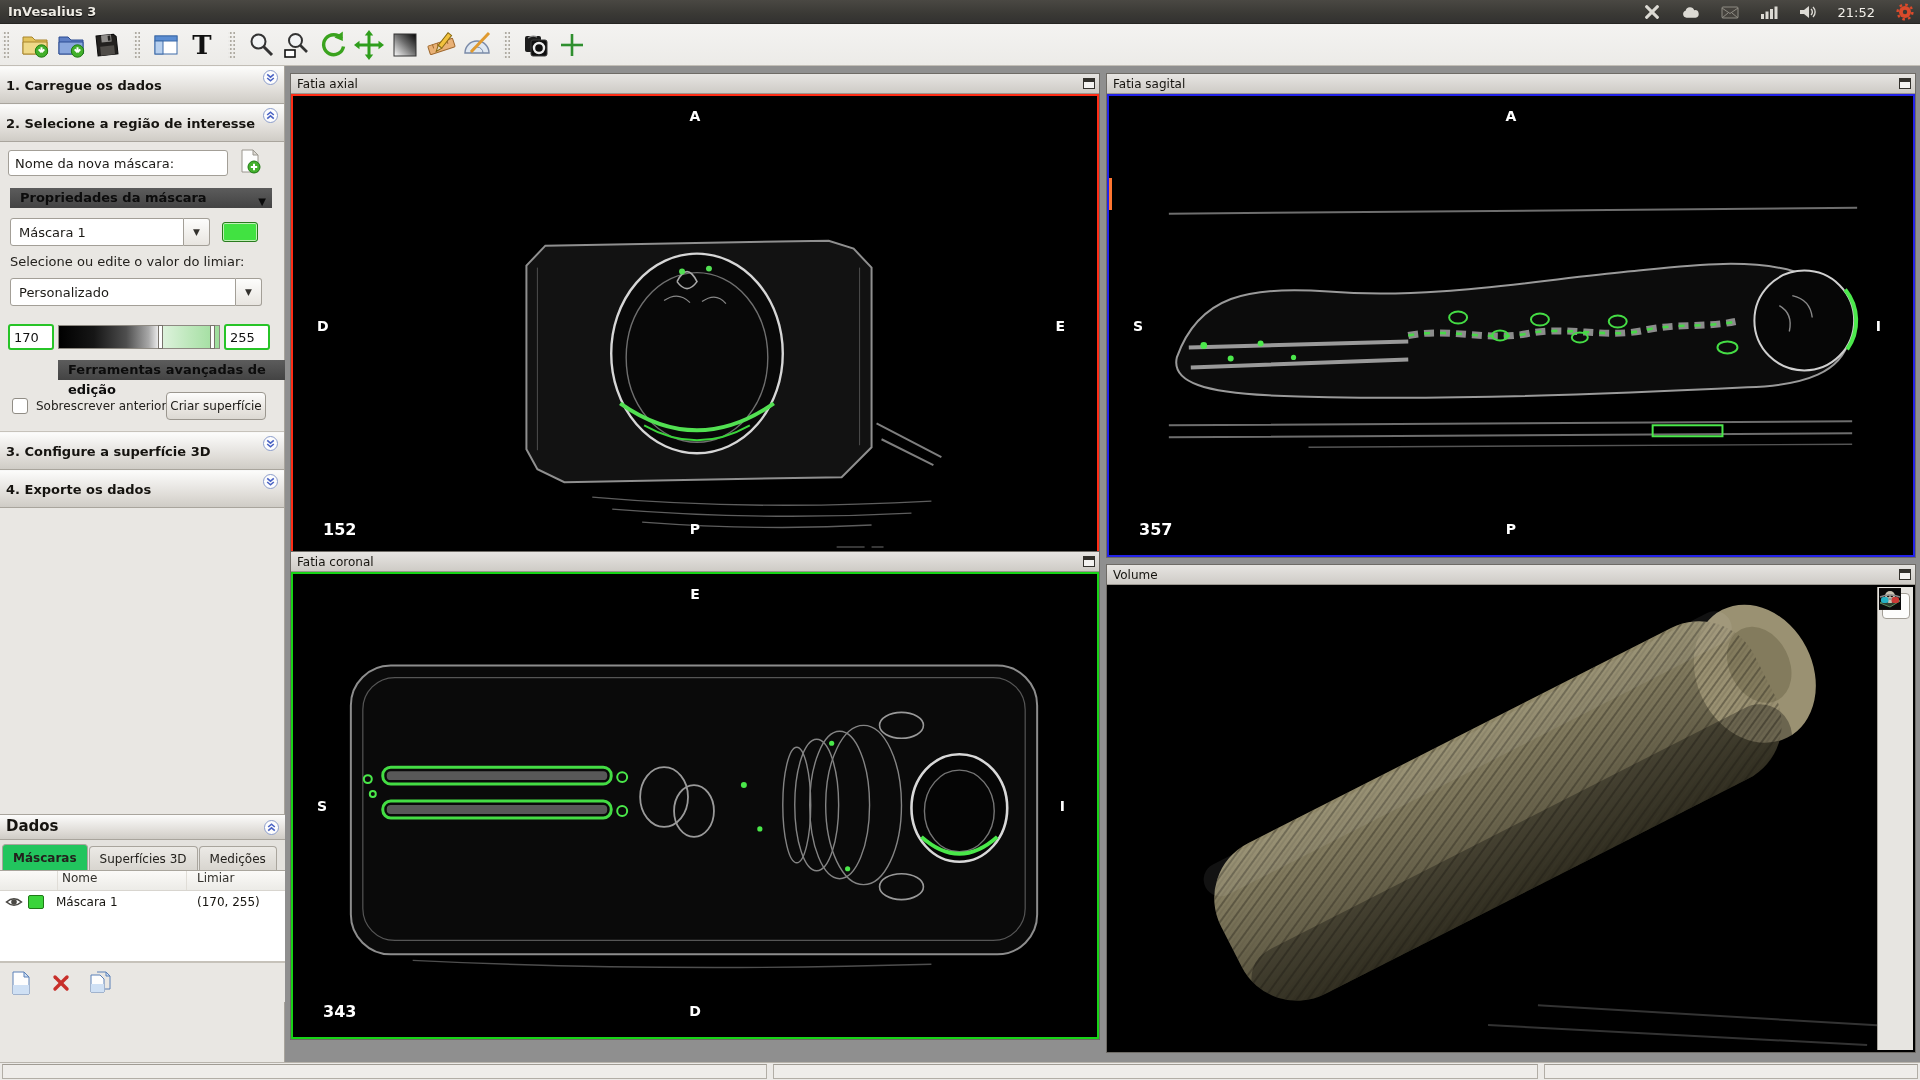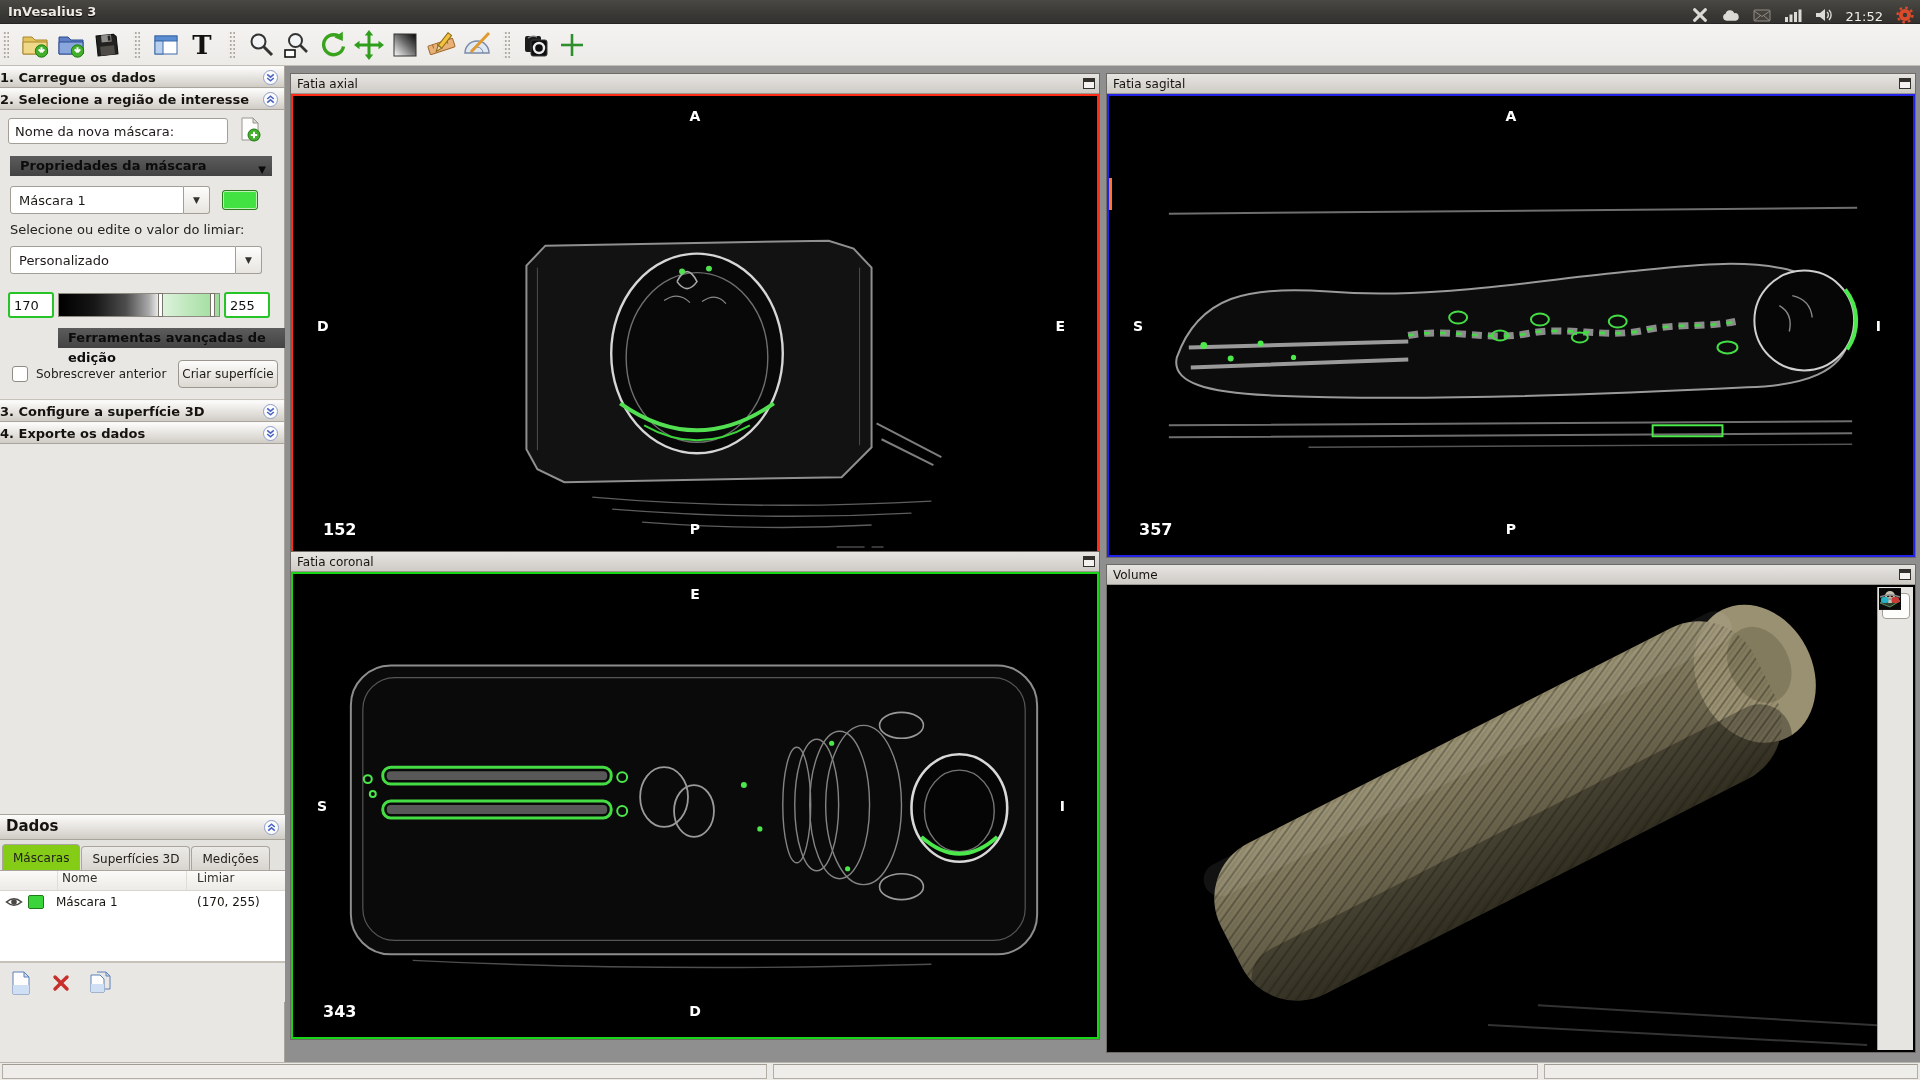--- a/index.html
+++ b/index.html
@@ -6,43 +6,43 @@
   html,body { width:1920px; height:1080px; overflow:hidden;
     font-family:"DejaVu Sans","Liberation Sans",sans-serif; background:#d6d4d0; }
 
   
   #topbar { position:absolute; left:0; top:0; width:1920px; height:24px;
     background:linear-gradient(#4a4843,#3a3935 60%,#323130); border-bottom:1px solid #262522;
     color:#eeebe4; display:flex; align-items:center; }
   #app-title { font-weight:bold; font-size:13px; padding-left:8px;
     text-shadow:0 1px 1px #000; }
   #tray { position:absolute; right:6px; top:0; height:24px; display:flex;
-    align-items:flex-end; gap:13px; }
+    align-items:center; gap:21px; }
   .tray-ic { width:18px; height:18px; display:flex; align-items:center; justify-content:center; }
   #clock { font-size:13px; color:#f2efe9; }
 
   
   #toolbar { position:absolute; left:0; top:24px; width:1920px; height:42px;
     background:linear-gradient(#f4f3f1,#ecebe8); border-bottom:1px solid #c2beb6;
     display:flex; align-items:center; }
   .tb-group { display:flex; align-items:center; height:42px; padding:0 6px 0 4px; }
   .tb-grip { width:7px; height:30px; margin:0 4px 0 2px;
     background-image:radial-gradient(#aeaaa1 1px, transparent 1.2px);
     background-size:3.5px 4px; background-position:1px 1px; }
   .tb-btn { width:36px; height:36px; border-radius:3px; display:flex;
     align-items:center; justify-content:center; }
   .tb-btn svg { width:30px; height:30px; }
 
   
   #sidebar { position:absolute; left:0; top:66px; width:285px; height:996px;
     background:#e9e7e3; border-right:1px solid #a8a49c; }
-  .task-header { height:22px; background:linear-gradient(#fcfcfb,#dedbd6 70%,#cfccc6);
+  .task-header { height:38px; background:linear-gradient(#fcfcfb,#dedbd6 70%,#cfccc6);
     border-top:1px solid #f8f8f7; border-bottom:1px solid #a9a59d;
     display:flex; align-items:center; font-size:13px; font-weight:bold; color:#15130f;
-    padding:0 0; position:relative; }
+    padding:0 6px; position:relative; }
   .task-header .chev { position:absolute; right:6px; top:3px; }
   .chev svg { width:15px; height:15px; display:block; }
 
   #roi-body { position:relative; height:290px; background:#e9e7e3;
     border-bottom:1px solid #c6c2ba; }
   .dark-header { position:absolute; left:10px; width:262px; height:20px;
     background:linear-gradient(#5c5c5c,#434343); color:#0c0c0c; font-weight:bold;
     font-size:13px; line-height:20px; padding:0 10px; }
   .dark-header .tri { position:absolute; right:6px; top:4px; font-size:10px; color:#0a0a0a; }
 
@@ -78,37 +78,37 @@
   .thr-handle { position:absolute; top:-1px; width:5px; height:24px; background:#fdfdfd;
     border:1px solid #77736b; }
   #thr-handle-min { left:62%; }
   #thr-handle-max { right:4px; }
 
   #hdr-adv { top:218px;margin-left:48px; }
   #overwrite-row { position:absolute; left:12px; top:252px; width:260px; height:28px; }
   #overwrite-check { position:absolute; left:0; top:4px; width:16px; height:16px;
     background:#fff; border:1px solid #918d85; border-radius:3px; }
   #overwrite-label { position:absolute; left:24px; top:5px; font-size:12px; color:#23211d; }
-  #create-surface-btn { position:absolute; left:166px; top:-2px; width:100px; height:28px;
+  #create-surface-btn { position:absolute; left:154px; top:-2px; width:100px; height:28px;
     background:linear-gradient(#fdfdfc,#e9e6e1 60%,#dcd9d3); border:1px solid #9b978f;
     border-radius:4px; font-size:12px; color:#1c1a16; display:flex; align-items:center;
     justify-content:center; font-family:inherit; }
 
   
   #dados-panel { position:absolute; left:0; top:748px; width:285px; }
   #dados-header { height:26px; background:linear-gradient(#fcfcfb,#dedbd6 70%,#cfccc6);
     border-top:1px solid #a9a59d; border-bottom:1px solid #a9a59d; font-size:15px;
     font-weight:bold; color:#15130f; padding:2px 6px; position:relative; }
   #dados-header .chev { position:absolute; right:6px; top:5px; }
   #dados-tabs { display:flex; padding:6px 2px 0 2px; gap:1px; border-bottom:1px solid #a9a59d;
     background:#e4e2de; }
   .tab { height:24px; padding:0 10px; font-size:12px; color:#23211d;
     background:linear-gradient(#eceae6,#d8d5cf); border:1px solid #a9a59d;
     border-bottom:none; border-radius:4px 4px 0 0; display:flex; align-items:center; }
-  .tab.active { background:#84cc16; height:26px; margin-top:-2px; font-weight:normal; }
+  .tab.active { background:#22c55e; height:26px; margin-top:-2px; font-weight:bold; }
   #dados-table { background:#fff; border-bottom:1px solid #c6c2ba; }
   #dados-cols { display:flex; height:20px; background:linear-gradient(#fbfaf8,#ecebe7);
     border-bottom:1px solid #d8d5cf; font-size:12px; color:#33312c; }
   #dados-cols .c-icons { width:58px; border-right:1px solid #e0ddd7; }
   #dados-cols .c-name { flex:1; padding-left:4px; border-right:1px solid #e0ddd7; }
   #dados-cols .c-thr { width:98px; padding-left:10px; }
   .data-row { display:flex; align-items:center; height:22px; font-size:12px; color:#16140f; }
   .data-row .eye { width:28px; display:flex; justify-content:center; }
   .data-row .swatch { width:16px; height:14px; border:1px solid #1f7a17; border-radius:2px;
     margin-right:12px; }

